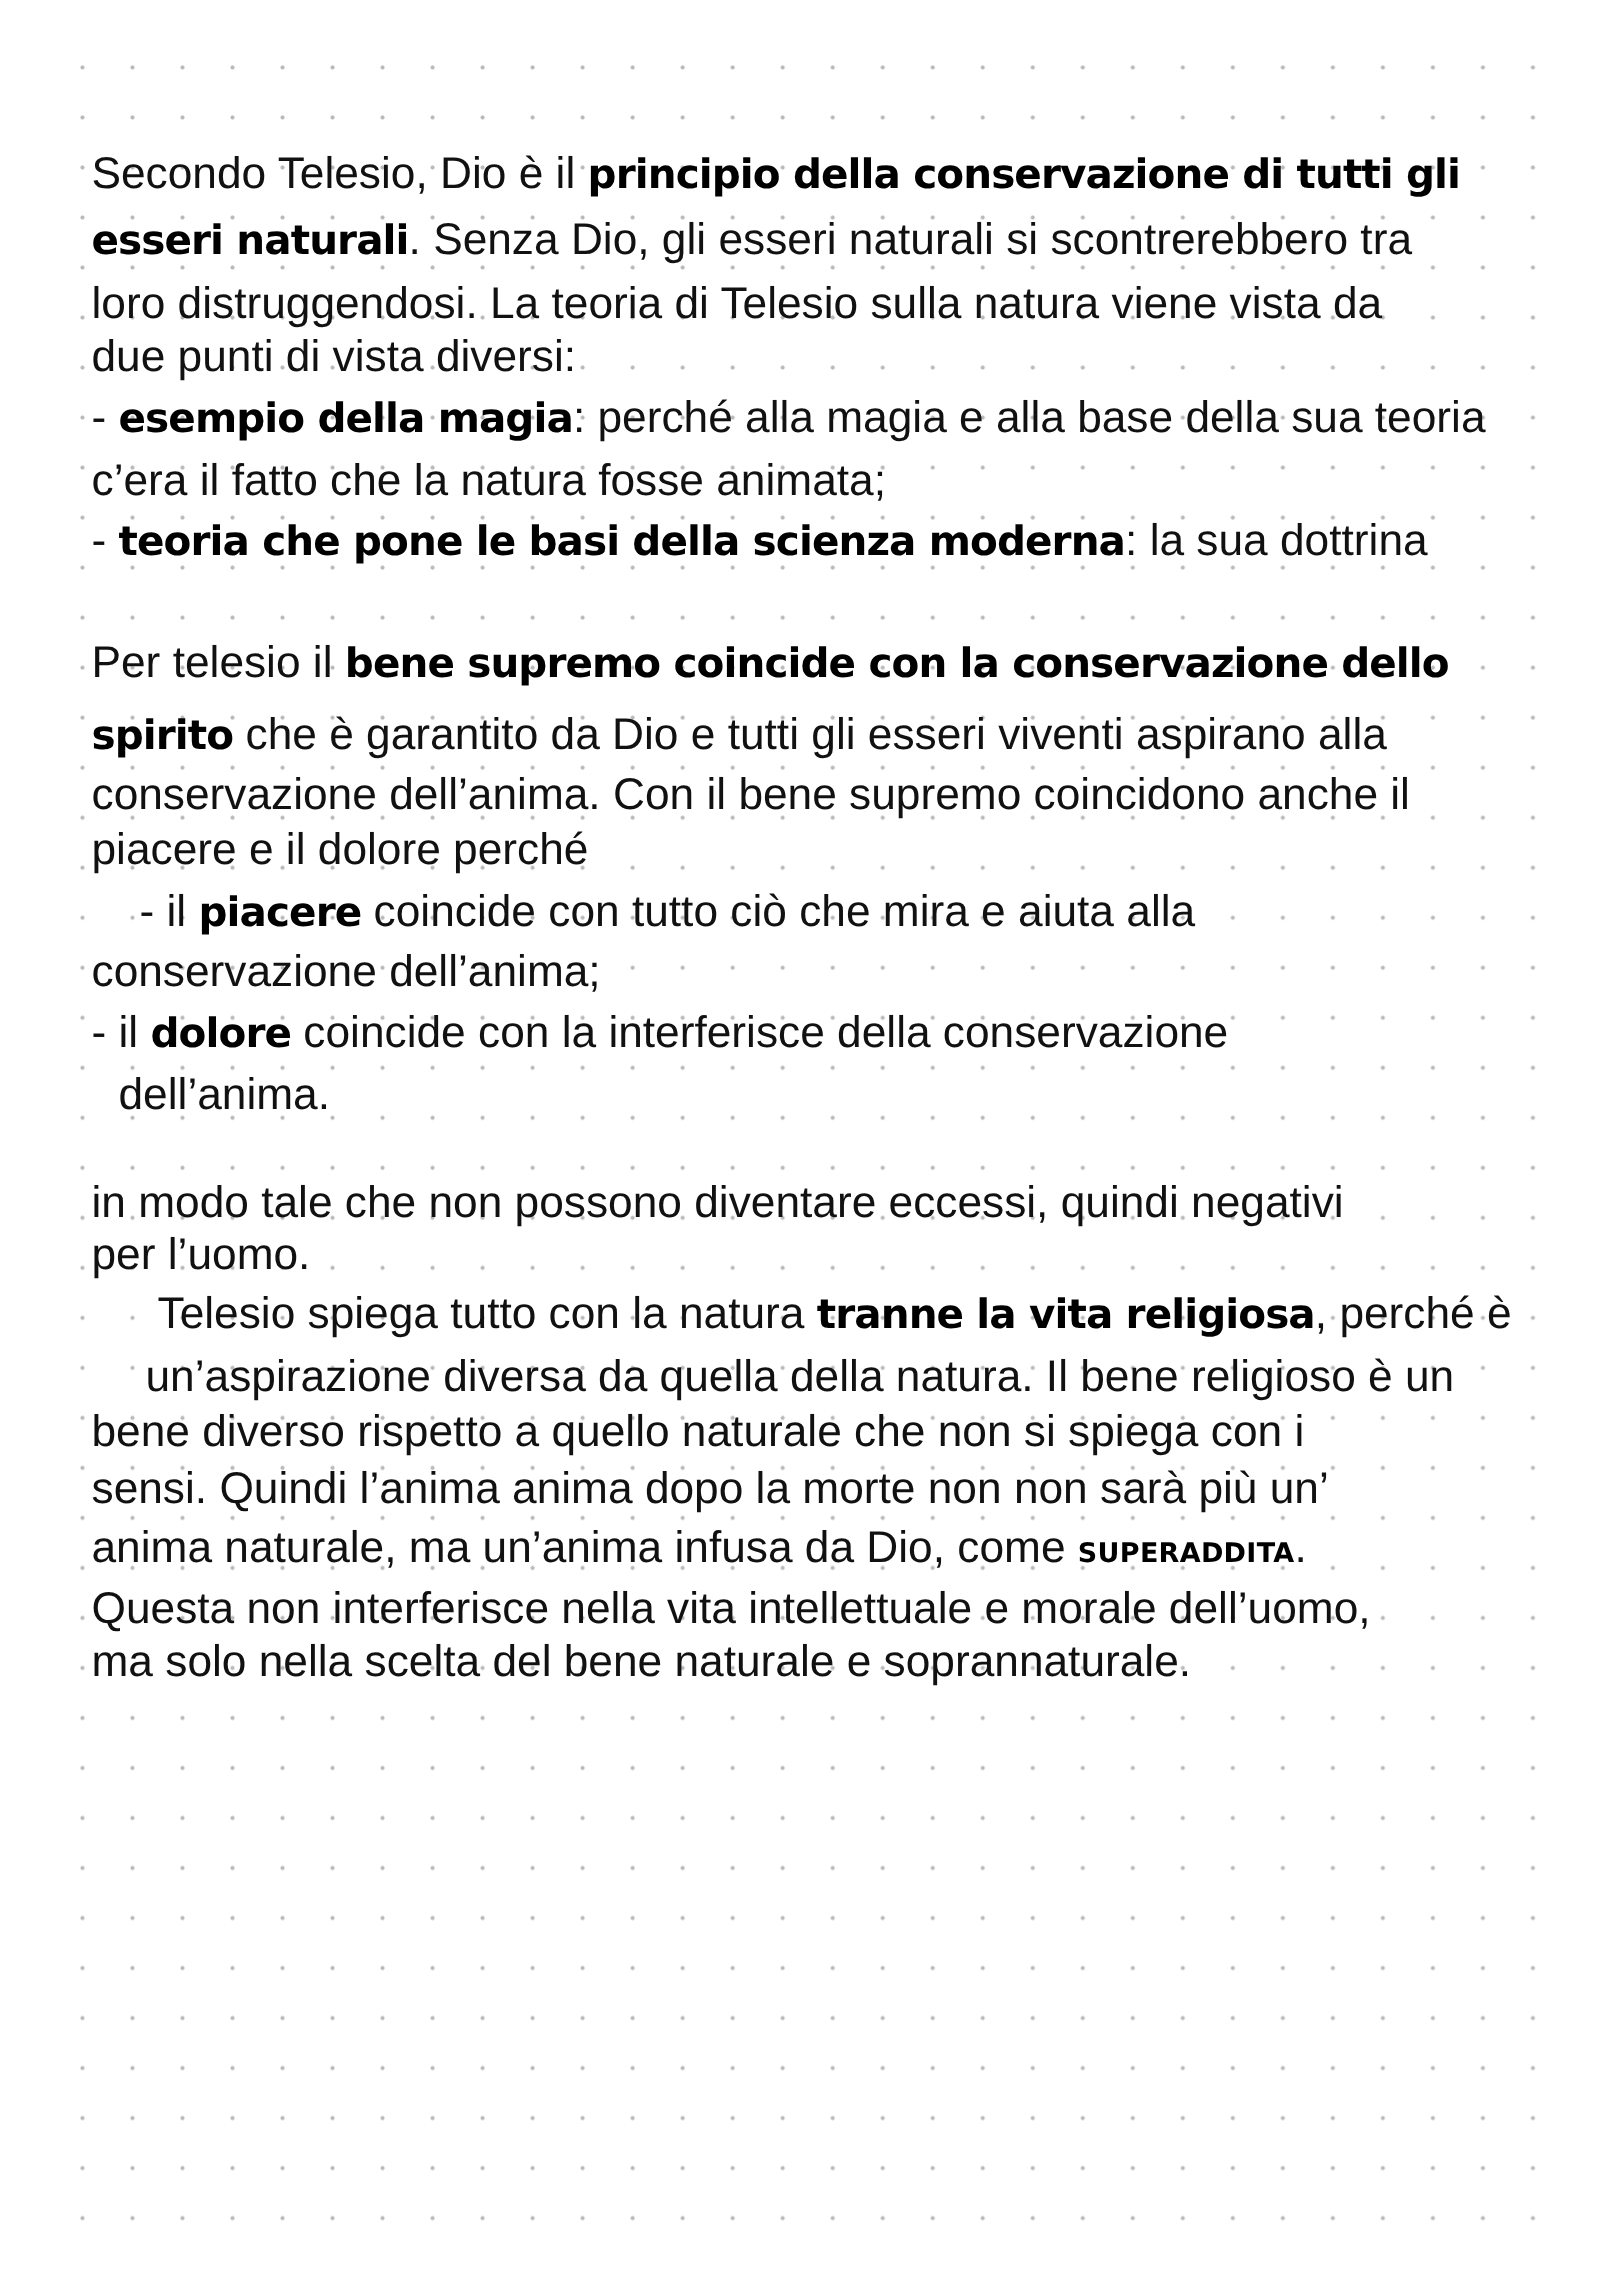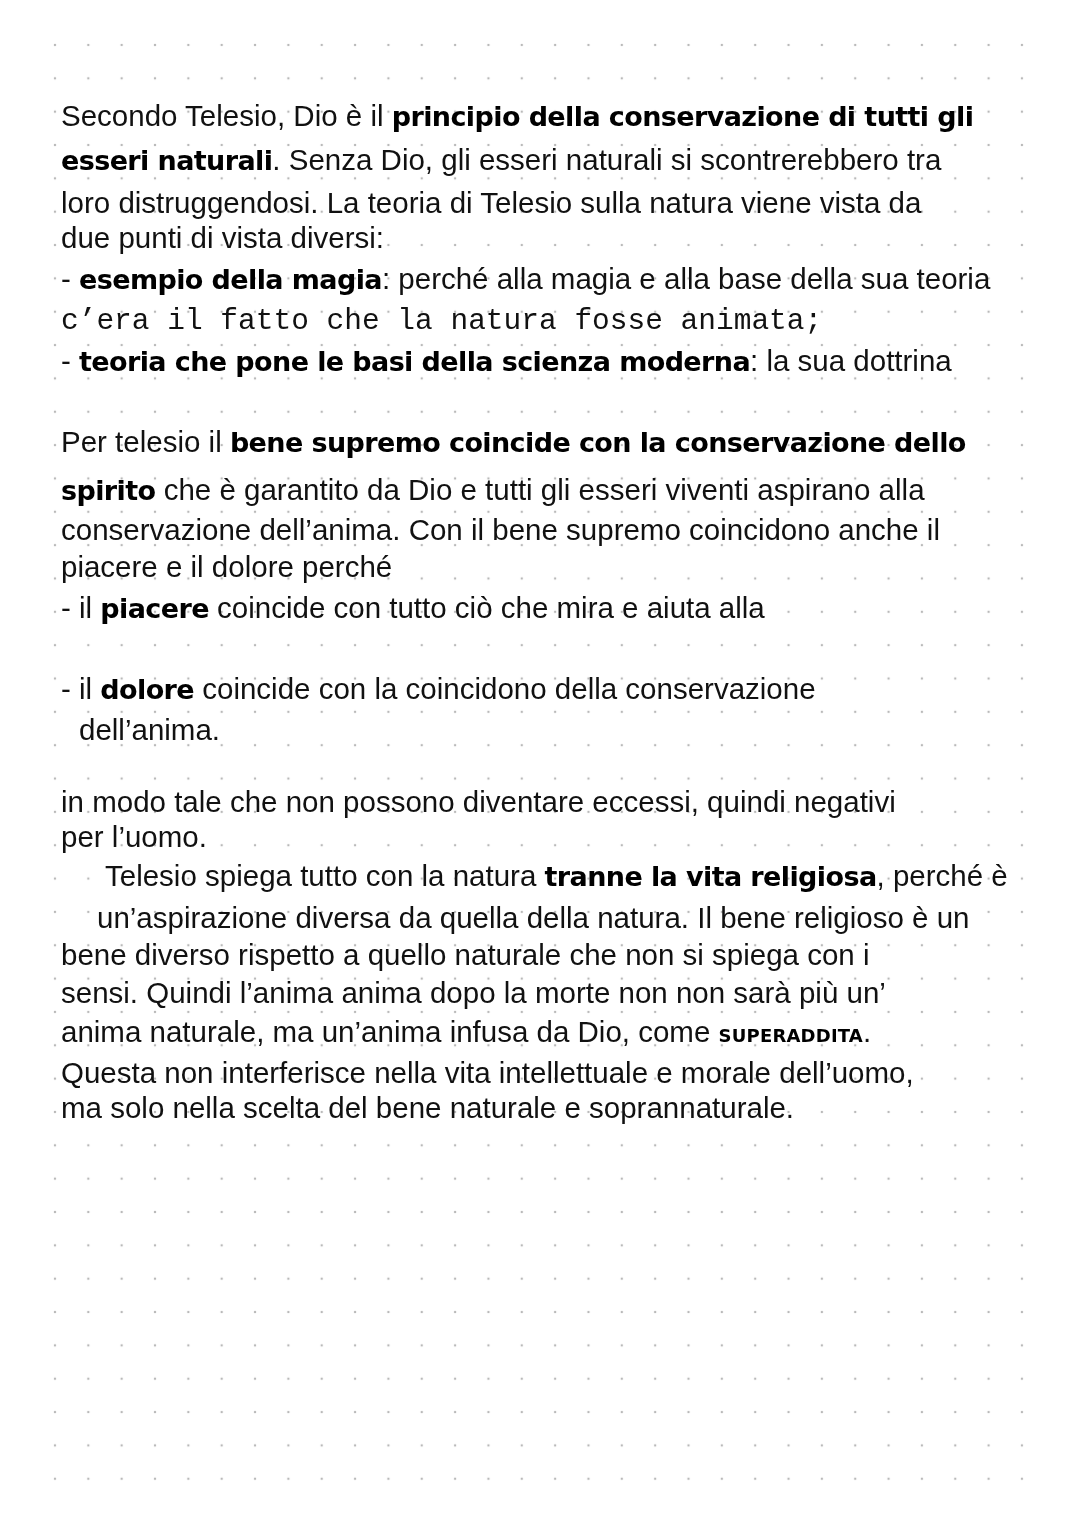--- a/index.html
+++ b/index.html
@@ -74,28 +74,29 @@
 <div class="page-mask-left"></div>
 <div class="page-mask-right"></div>
 <div class="page-mask-bottom"></div>
 
 <div class="note" id="note">
     <div class="line" style="top: 99px;"><span class="txt">Secondo Telesio, Dio è il </span><span class="hl">principio della conservazione di tutti gli</span></div>
     <div class="line" style="top: 143px;"><span class="hl">esseri naturali</span><span class="txt">. Senza Dio, gli esseri naturali si scontrerebbero tra</span></div>
     <div class="line" style="top: 186px;"><span class="txt">loro distruggendosi. La teoria di Telesio sulla natura viene vista da</span></div>
     <div class="line" style="top: 221px;"><span class="txt">due punti di vista diversi:</span></div>
     <div class="line" style="top: 262px;"><span class="txt">- </span><span class="hl">esempio della magia</span><span class="txt">: perché alla magia e alla base della sua teoria</span></div>
-    <div class="line" style="top: 304px; font-family: Liberation Mono, monospace;"><span class="txt">c’era il fatto che la natura fosse animata;</span></div>
+    <div class="line" style="top: 304px;"><span class="txt">c’era il fatto che la natura fosse animata;</span></div>
     <div class="line" style="top: 344px;"><span class="txt">- </span><span class="hl">teoria che pone le basi della scienza moderna</span><span class="txt">: la sua dottrina</span></div>
     <div class="line" style="top: 425px;"><span class="txt">Per telesio il </span><span class="hl">bene supremo coincide con la conservazione dello</span></div>
     <div class="line" style="top: 473px;"><span class="hl">spirito</span><span class="txt"> che è garantito da Dio e tutti gli esseri viventi aspirano alla</span></div>
     <div class="line" style="top: 513px;"><span class="txt">conservazione dell’anima. Con il bene supremo coincidono anche il</span></div>
     <div class="line" style="top: 550px;"><span class="txt">piacere e il dolore perché</span></div>
-    <div class="line" style="top: 591px;"><span class="txt">- il </span><span class="hl">piacere</span><span class="txt"> coincide con tutto ciò che mira e aiuta alla</span></div>
-    <div class="line" style="top: 672px;"><span class="txt">- il </span><span class="hl">dolore</span><span class="txt"> coincide con la coincidono della conservazione</span></div>
+    <div class="line" style="top: 591px; margin-left: 32px;"><span class="txt">- il </span><span class="hl">piacere</span><span class="txt"> coincide con tutto ciò che mira e aiuta alla</span></div>
+    <div class="line" style="top: 631px;"><span class="txt">conservazione dell’anima;</span></div>
+    <div class="line" style="top: 672px;"><span class="txt">- il </span><span class="hl">dolore</span><span class="txt"> coincide con la interferisce della conservazione</span></div>
     <div class="line" style="top: 713px; margin-left: 18px;"><span class="txt">dell’anima.</span></div>
     <div class="line" style="top: 785px;"><span class="txt">in modo tale che non possono diventare eccessi, quindi negativi</span></div>
     <div class="line" style="top: 820px;"><span class="txt">per l’uomo.</span></div>
     <div class="line" style="top: 859px; margin-left: 44px;"><span class="txt">Telesio spiega tutto con la natura </span><span class="hl">tranne la vita religiosa</span><span class="txt">, perché è</span></div>
     <div class="line" style="top: 901px; margin-left: 36px;"><span class="txt">un’aspirazione diversa da quella della natura. Il bene religioso è un</span></div>
     <div class="line" style="top: 938px;"><span class="txt">bene diverso rispetto a quello naturale che non si spiega con i</span></div>
     <div class="line" style="top: 976px;"><span class="txt">sensi. Quindi l’anima anima dopo la morte non non sarà più un’</span></div>
     <div class="line" style="top: 1015px;"><span class="txt">anima naturale, ma un’anima infusa da Dio, come </span><span class="hl caps">SUPERADDITA</span><span class="txt">.</span></div>
     <div class="line" style="top: 1056px;"><span class="txt">Questa non interferisce nella vita intellettuale e morale dell’uomo,</span></div>
     <div class="line" style="top: 1091px;"><span class="txt">ma solo nella scelta del bene naturale e soprannaturale.</span></div>

